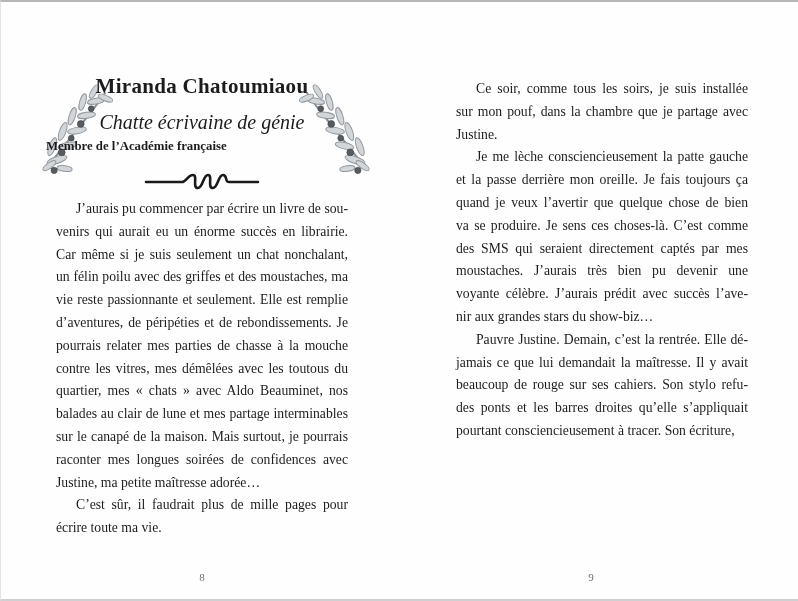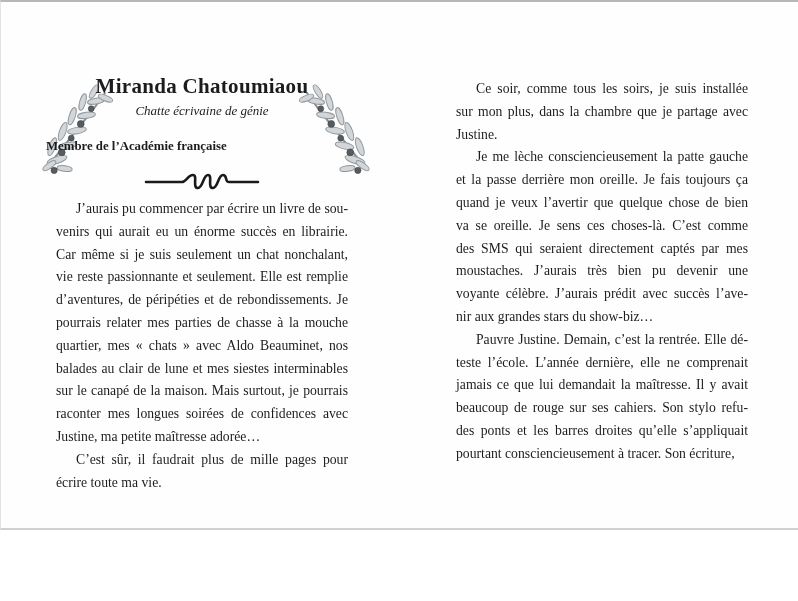--- a/index.html
+++ b/index.html
@@ -1,41 +1,41 @@
 <!DOCTYPE html>
 <html><head>
 <meta charset="utf-8">
 <style>
   html, body { margin: 0; padding: 0; background: #ffffff; }
   .book {
     position: relative;
     width: 798px;
-    height: 530px;
+    height: 601px;
     background: #fefefe;
     border-top: 2px solid #b7b7ba;
     border-bottom: 2px solid #d0d0d3;
     border-left: 1px solid #e3e3e5;
     box-sizing: border-box;
     overflow: hidden;
     font-family: "Liberation Serif", "DejaVu Serif", serif;
     color: #1c1c1e;
   }
   .page { position: absolute; top: 0; height: 597px; width: 292px; }
   .page-left  { left: 55px; }
   .page-right { left: 455px; }
 
   
   .author {
     position: absolute; top: 72px; left: -10px; right: -10px;
     margin: 0; text-align: center;
     font-size: 21px; font-weight: bold; letter-spacing: 0.3px;
   }
   .subtitle {
-    position: absolute; top: 101px; left: 0; right: 0;
-    text-align: center; font-style: italic; font-size: 13px;
+    position: absolute; top: 109px; left: 0; right: 0;
+    text-align: center; font-style: italic; font-size: 20px;
   }
   .affiliation {
     position: absolute; top: 137px; left: -10px; right: -10px;
     text-align: left; font-weight: bold; font-size: 12.8px;
   }
   .branch { position: absolute; top: 82px; width: 76px; height: 94px; }
   .branch svg { width: 100%; height: 100%; }
   .branch-left  { left: -18px; }
   .branch-right { right: -26px; transform: scaleX(-1); }
   .divider {
@@ -140,58 +140,59 @@
           <path d="M4 13 H40 C44 13 46 6 51 6 C56 6 50 19 56 19 C61 19 61 6 66 6 C71 6 65 19 71 19 C76 19 76 6 81 6 C86 6 82 14 88 13 H116" fill="none" stroke="#1a1a1a" stroke-width="2.6" stroke-linecap="round"></path>
         </svg>
       </div>
     </header>
 
     <div class="body-text" id="left-text">
         <div class="para">
           <div class="line first">J’aurais pu commencer par écrire un livre de sou-</div>
           <div class="line">venirs qui aurait eu un énorme succès en librairie.</div>
           <div class="line">Car même si je suis seulement un chat nonchalant,</div>
+          <div class="line">un félin poilu avec des griffes et des moustaches, ma</div>
           <div class="line">vie reste passionnante et seulement. Elle est remplie</div>
           <div class="line">d’aventures, de péripéties et de rebondissements. Je</div>
           <div class="line">pourrais relater mes parties de chasse à la mouche</div>
+          <div class="line">contre les vitres, mes démêlées avec les toutous du</div>
           <div class="line">quartier, mes « chats » avec Aldo Beauminet, nos</div>
-          <div class="line">balades au clair de lune et mes siestes interminables</div>
+          <div class="line">balades au clair de lune et mes partage interminables</div>
           <div class="line">sur le canapé de la maison. Mais surtout, je pourrais</div>
           <div class="line">raconter mes longues soirées de confidences avec</div>
           <div class="line last">Justine, ma petite maîtresse adorée…</div>
         </div>
         <div class="para">
           <div class="line first">C’est sûr, il faudrait plus de mille pages pour</div>
           <div class="line last">écrire toute ma vie.</div>
         </div>
       </div>
 
     <div class="page-number">8</div>
   </section>
 
   <section class="page page-right">
     <div class="body-text" id="right-text">
         <div class="para">
           <div class="line first">Ce soir, comme tous les soirs, je suis installée</div>
-          <div class="line">sur mon plus, dans la chambre que je partage avec</div>
+          <div class="line">sur mon pouf, dans la chambre que je partage avec</div>
           <div class="line last">Justine.</div>
         </div>
         <div class="para">
           <div class="line first">Je me lèche consciencieusement la patte gauche</div>
           <div class="line">et la passe derrière mon oreille. Je fais toujours ça</div>
           <div class="line">quand je veux l’avertir que quelque chose de bien</div>
-          <div class="line">va se oreille. Je sens ces choses-là. C’est comme</div>
+          <div class="line">va se produire. Je sens ces choses-là. C’est comme</div>
           <div class="line">des SMS qui seraient directement captés par mes</div>
           <div class="line">moustaches. J’aurais très bien pu devenir une</div>
           <div class="line">voyante célèbre. J’aurais prédit avec succès l’ave-</div>
           <div class="line last">nir aux grandes stars du show-biz…</div>
         </div>
         <div class="para">
           <div class="line first">Pauvre Justine. Demain, c’est la rentrée. Elle dé-</div>
-          <div class="line">teste l’école. L’année dernière, elle ne comprenait</div>
           <div class="line">jamais ce que lui demandait la maîtresse. Il y avait</div>
           <div class="line">beaucoup de rouge sur ses cahiers. Son stylo refu-</div>
           <div class="line">des ponts et les barres droites qu’elle s’appliquait</div>
           <div class="line last">pourtant consciencieusement à tracer. Son écriture,</div>
         </div>
       </div>
     <div class="page-number">9</div>
   </section>
 
 </div>

